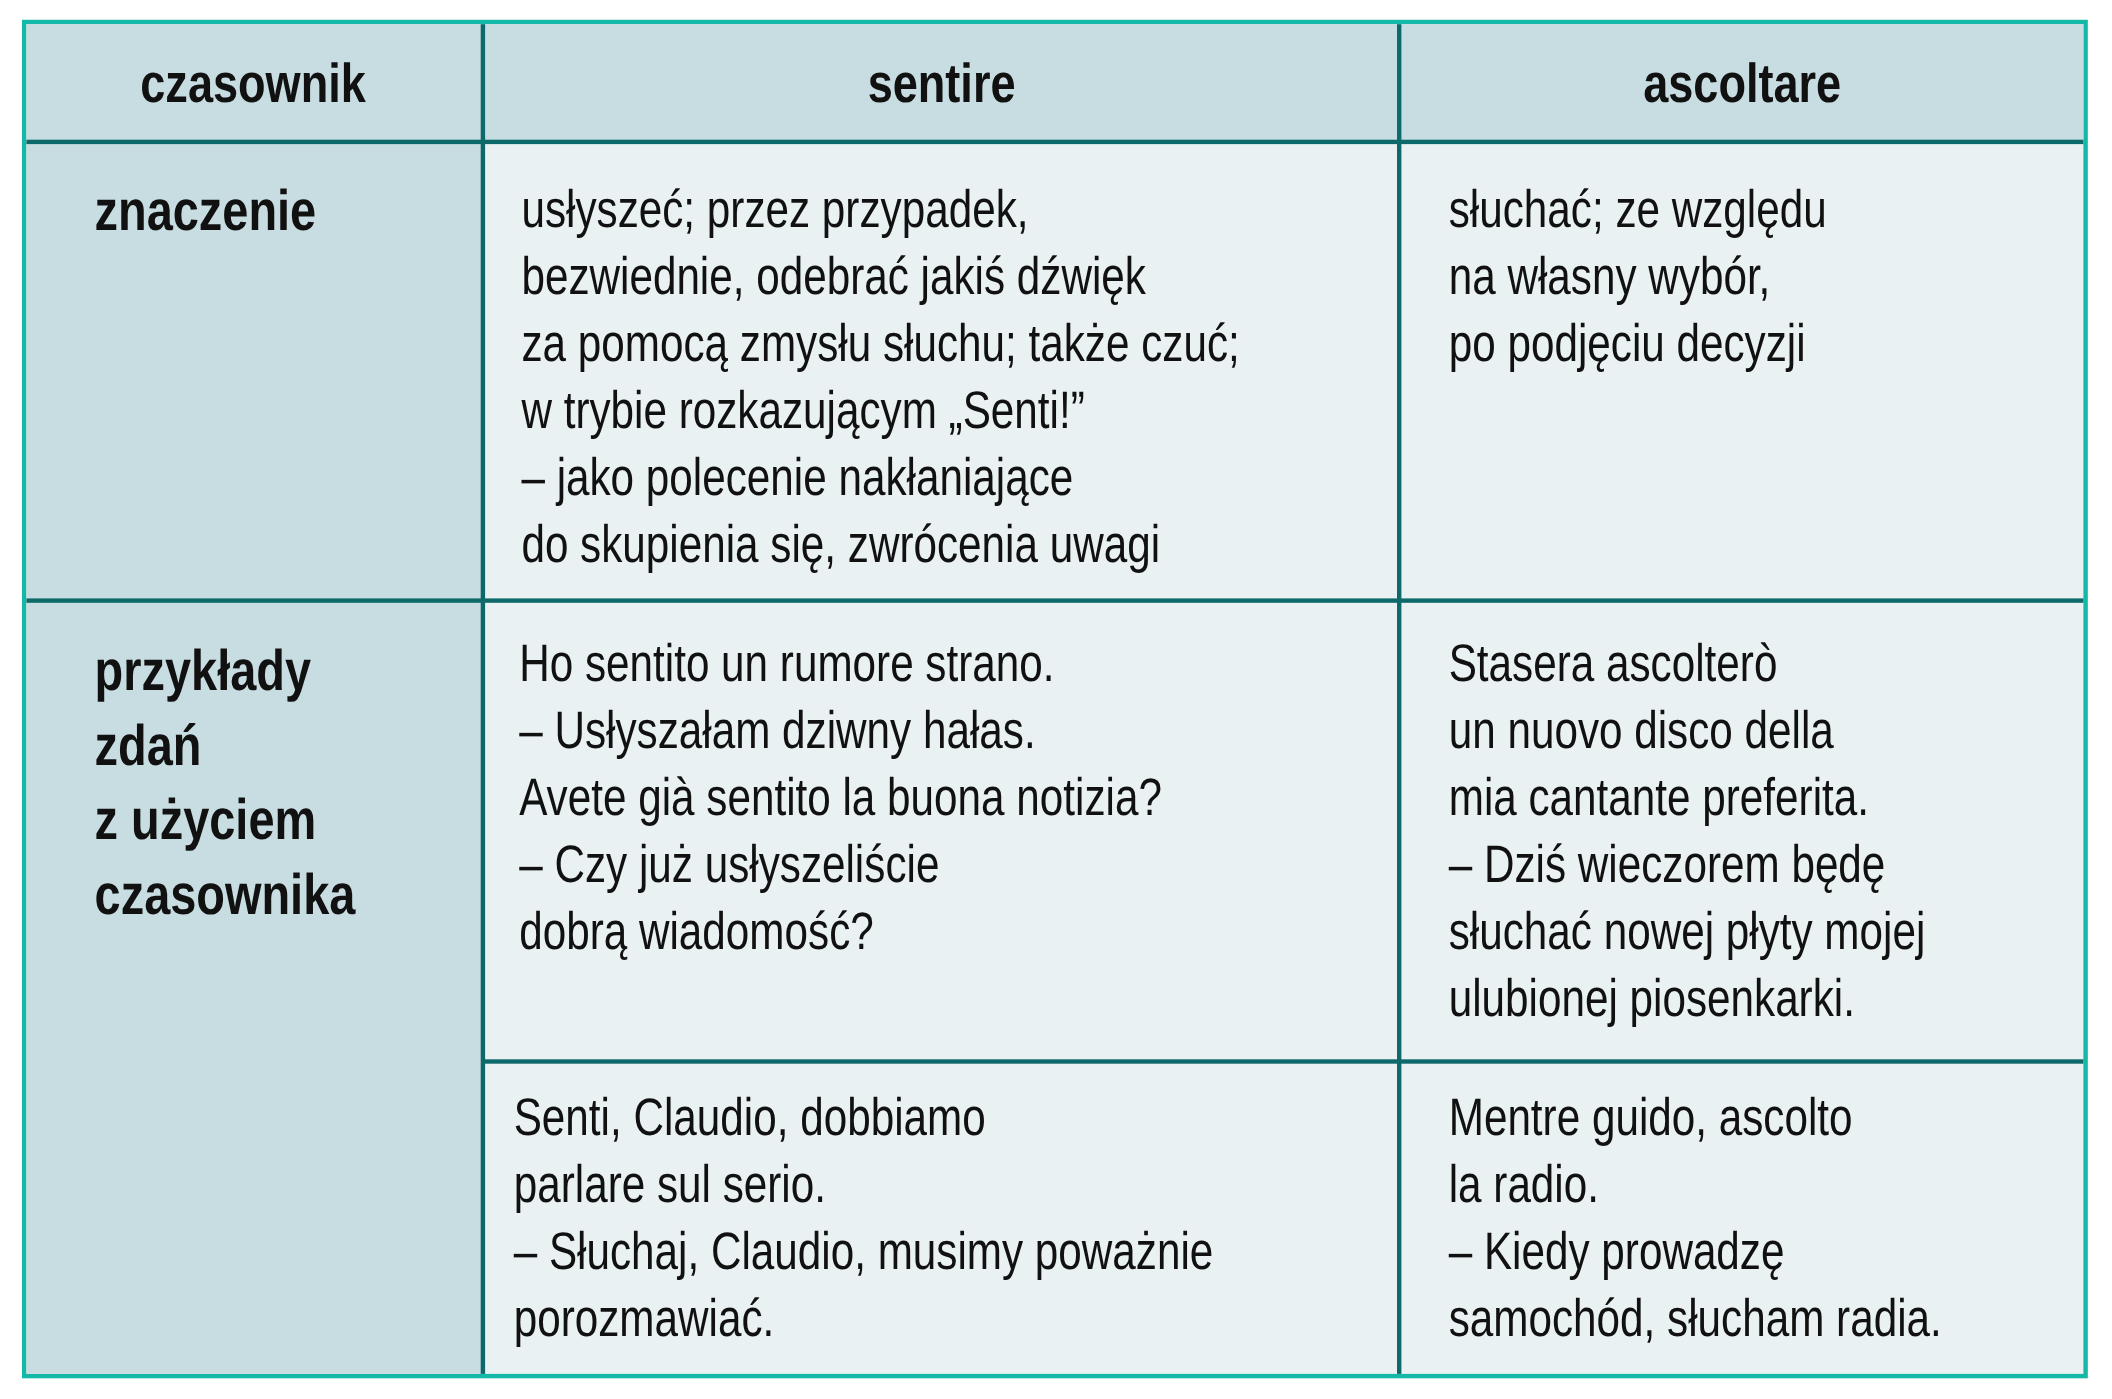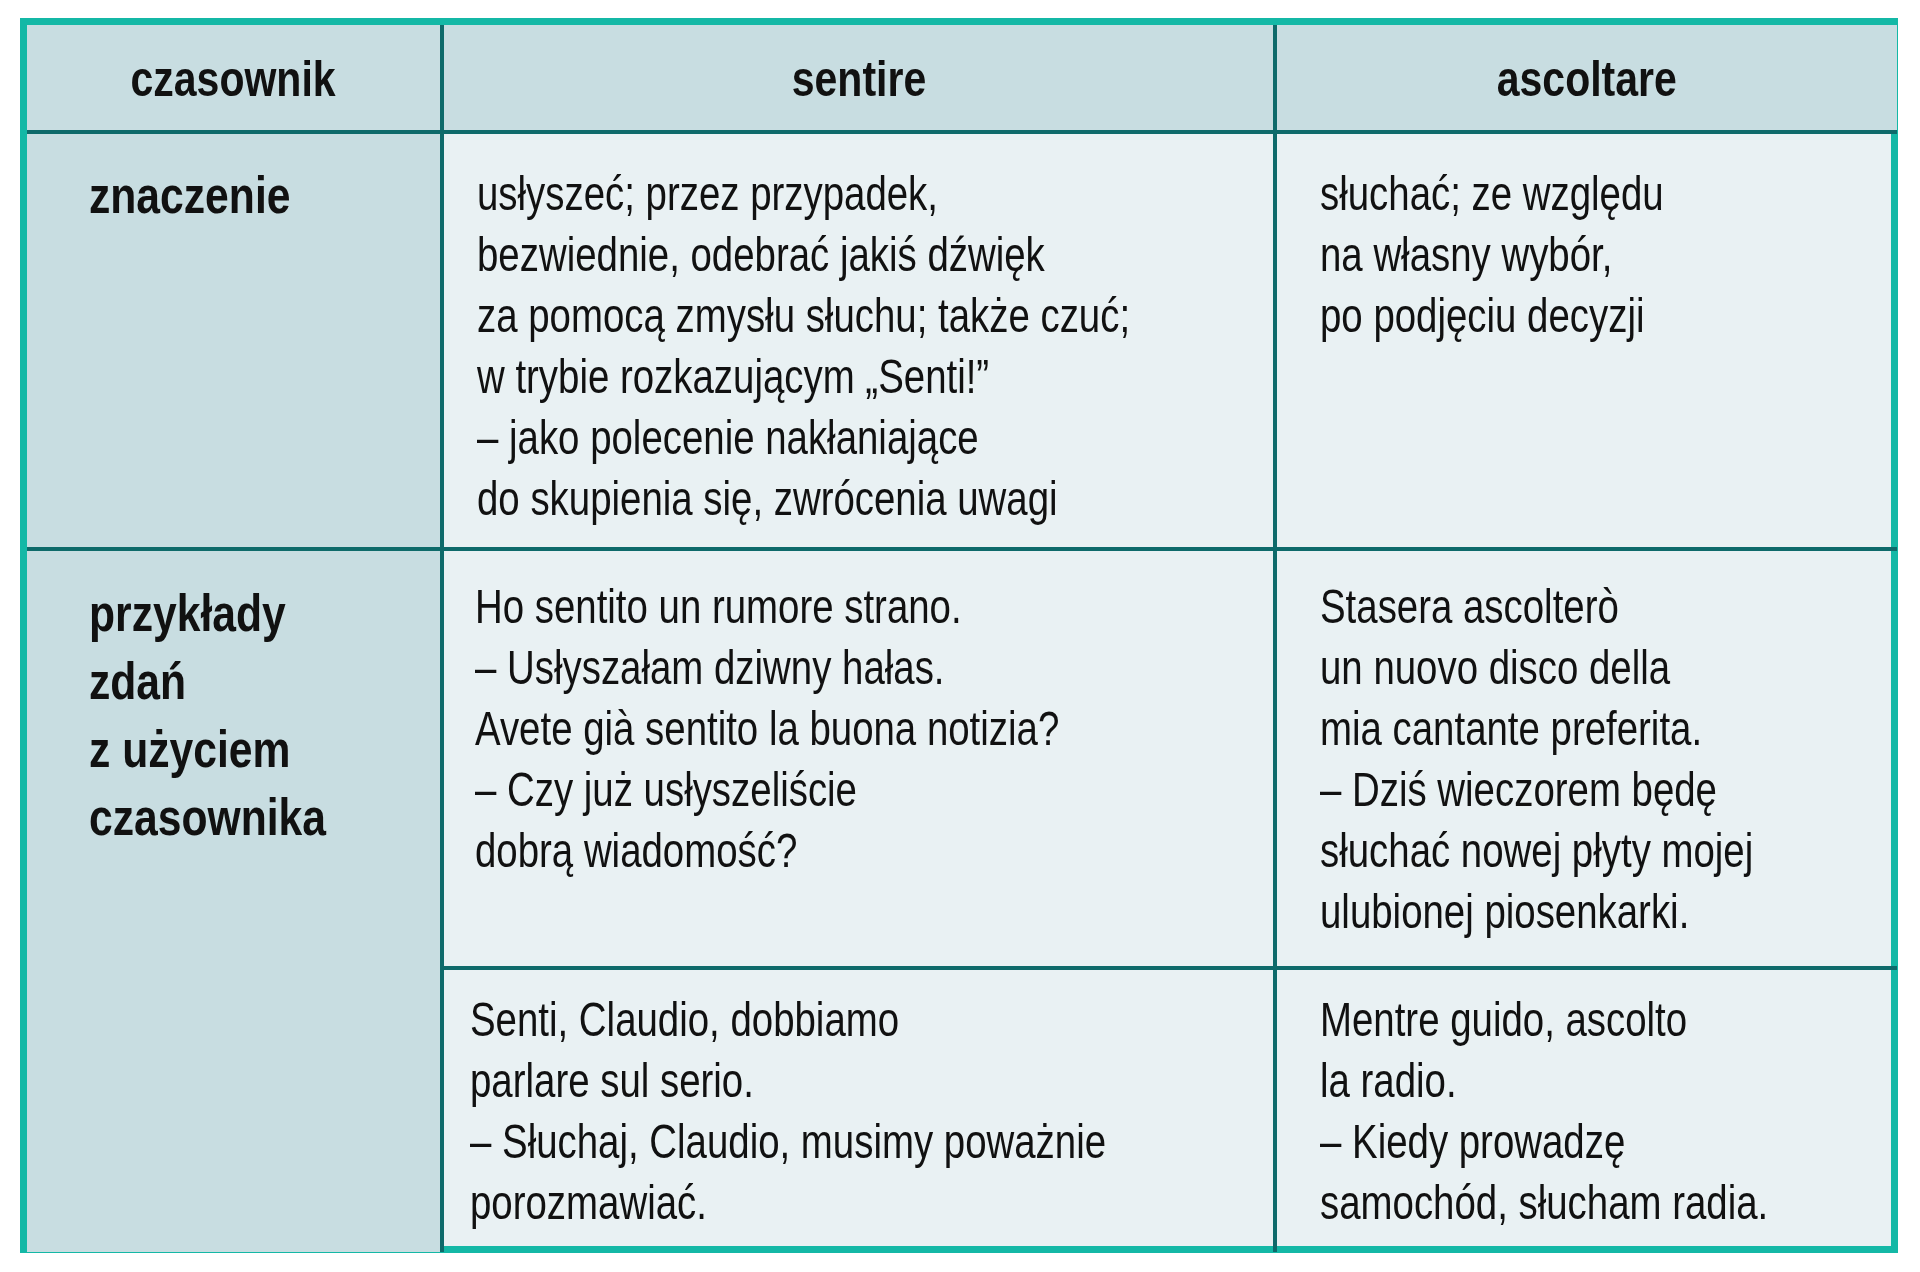--- a/index.html
+++ b/index.html
@@ -1,19 +1,19 @@
 <!DOCTYPE html>
 <html><head>
 <meta charset="utf-8">
 <style>
   html, body { margin: 0; padding: 0; background: #ffffff; }
   body { width: 1920px; height: 1272px; position: relative; overflow: hidden;
          font-family: "Liberation Sans", sans-serif; color: #111111; }
   .tbl { position: absolute; left: 20px; top: 18px; width: 1878px; height: 1235px;
-         box-sizing: border-box; border: 7px solid #14b8a6; background: #e9f1f3; }
+         box-sizing: border-box; border: 4px solid #14b8a6; background: #e9f1f3; }
   .cell { position: absolute; box-sizing: border-box; }
   .hdr { background: #c8dde1; }
   .side { background: #c8dde1; }
   .vline, .hline { position: absolute; background: #0e6a6a; }
   .hdr-text { position: absolute; top: 0; height: 107px; display: flex; align-items: center;
               justify-content: center; font-weight: bold; font-size: 50px; white-space: nowrap; }
   .hdr-text span { display: inline-block; transform: scaleX(0.82); }
   .label { position: absolute; font-weight: bold; font-size: 52px; line-height: 68px;
            transform: scaleX(0.82); transform-origin: left top; white-space: nowrap; }
   .body-text { position: absolute; font-size: 48px; line-height: 61px;

